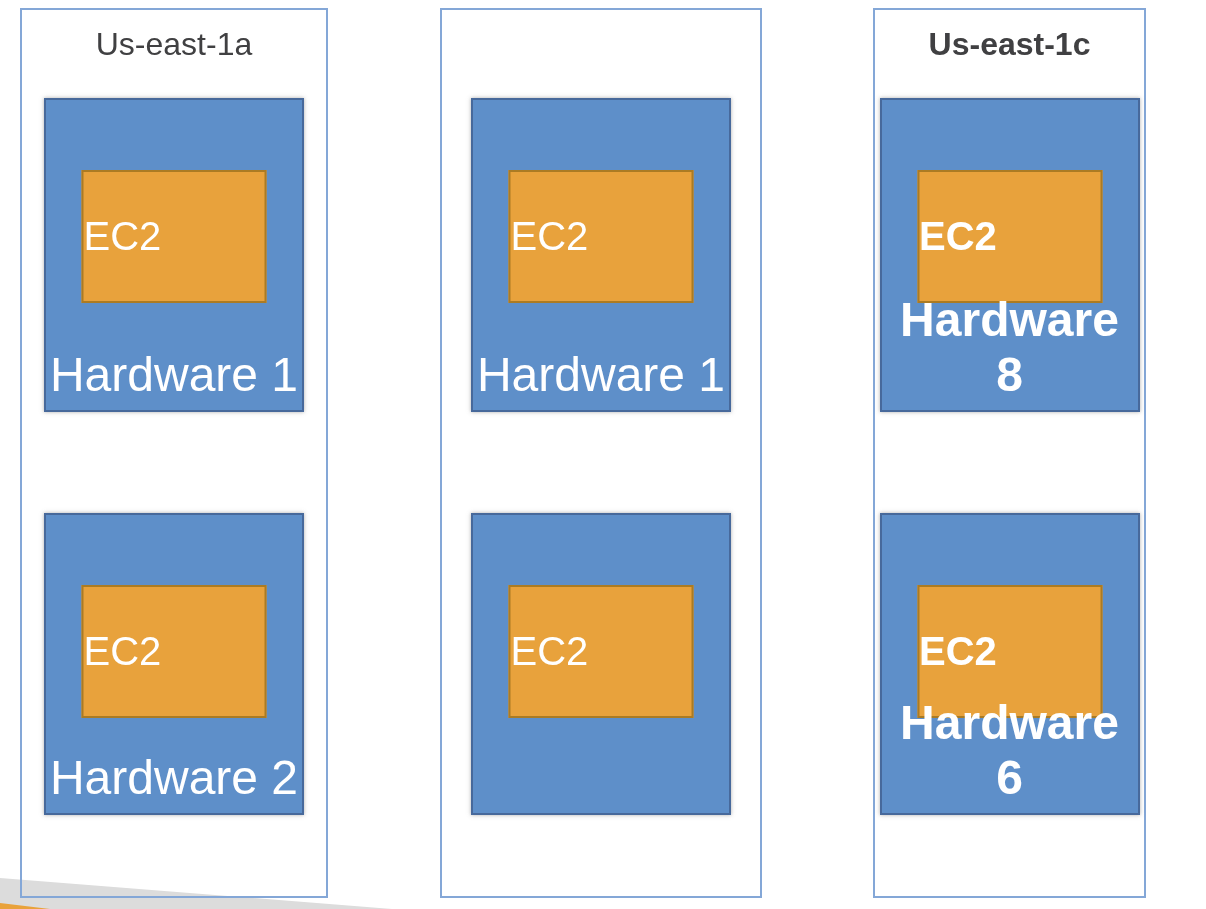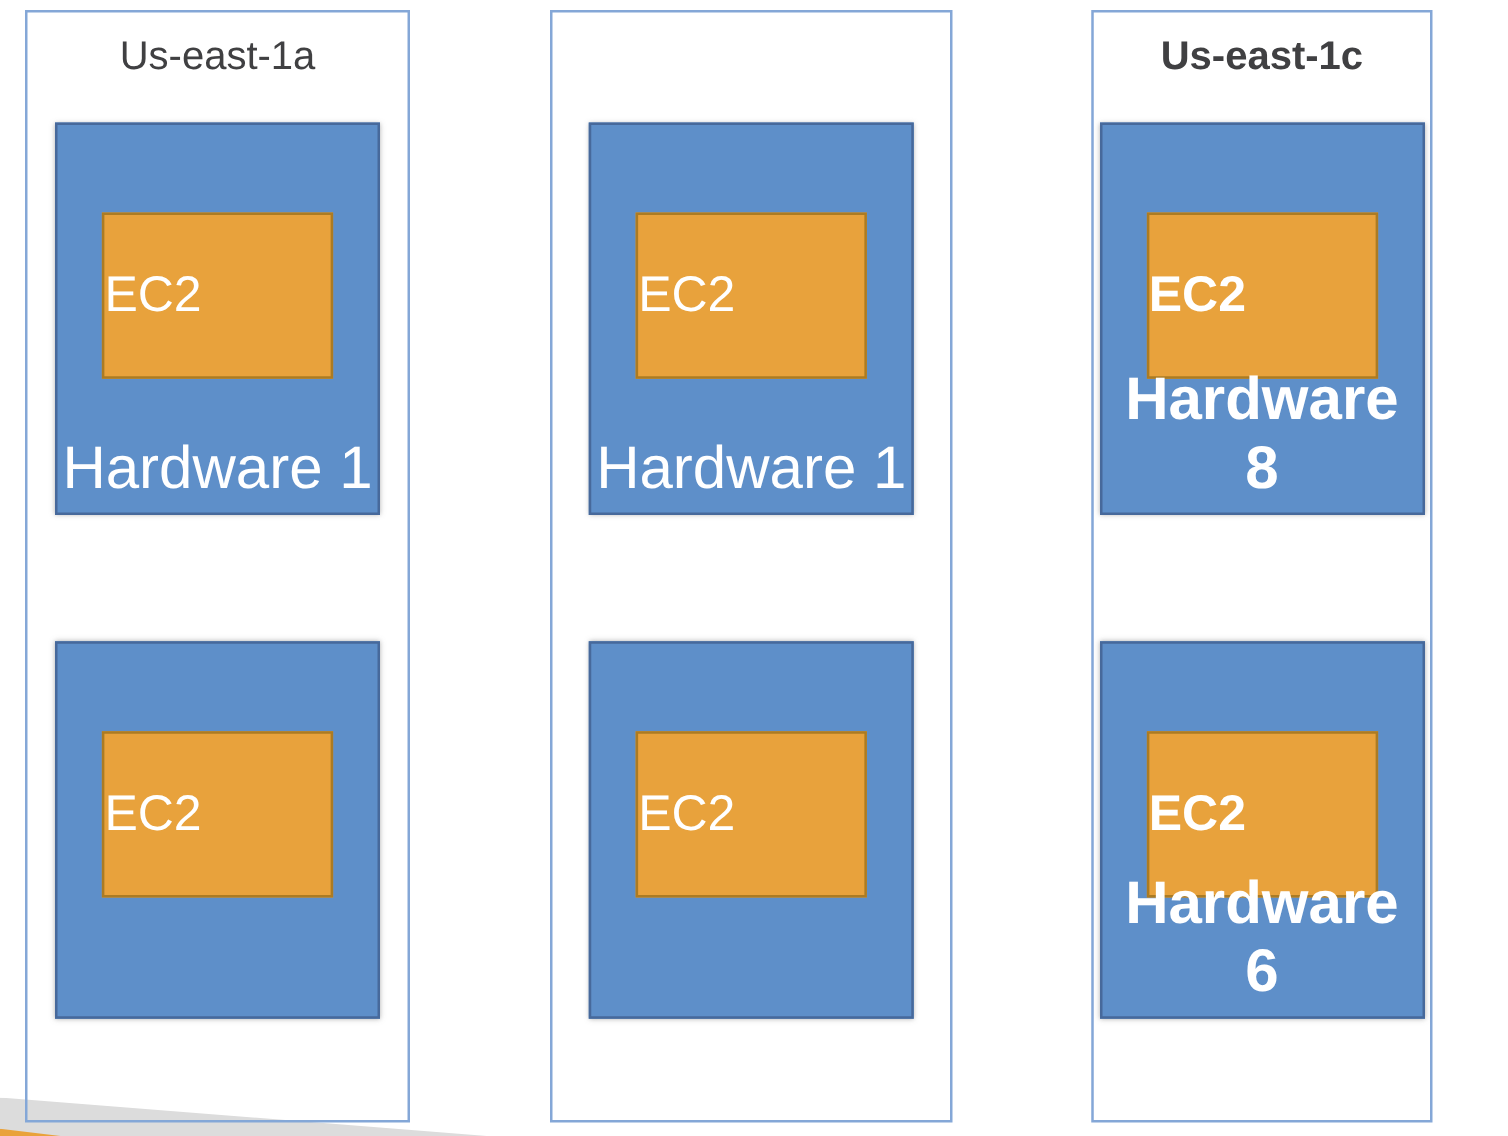--- a/index.html
+++ b/index.html
@@ -98,20 +98,21 @@
     <div class="hw hw-upper">
       <div class="ec2">
         <span class="ec2-label">EC2</span>
       </div>
       <div class="hw-label">Hardware 1</div>
     </div>
     <div class="hw hw-lower">
       <div class="ec2">
         <span class="ec2-label">EC2</span>
       </div>
+      <div class="hw-label">Hardware 2</div>
     </div>
   </div>
 
   <div class="zone zone-1">
     <div class="hw hw-upper">
       <div class="ec2">
         <span class="ec2-label">EC2</span>
       </div>
       <div class="hw-label">Hardware 1</div>
     </div>

